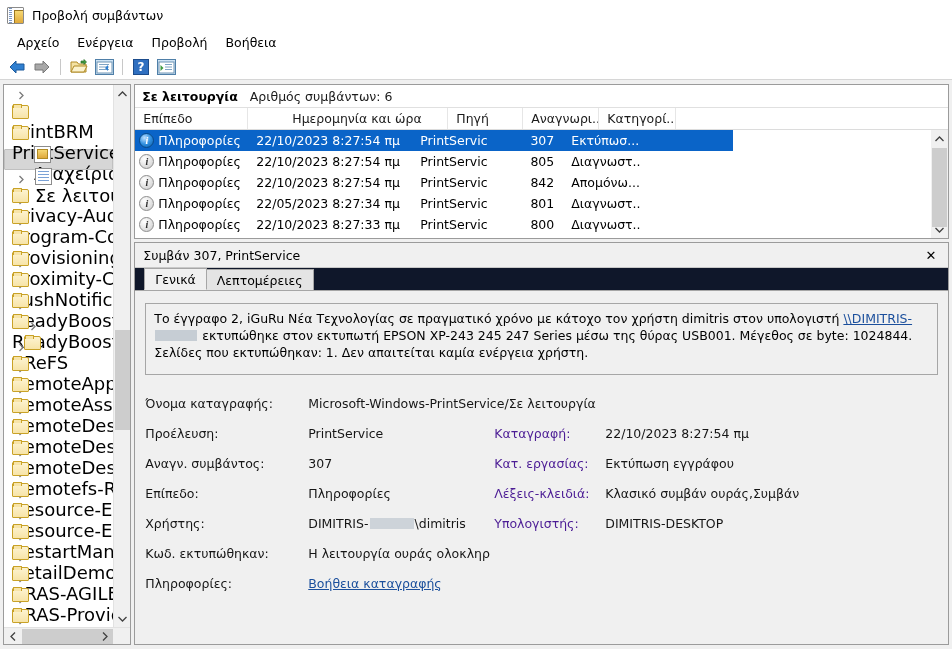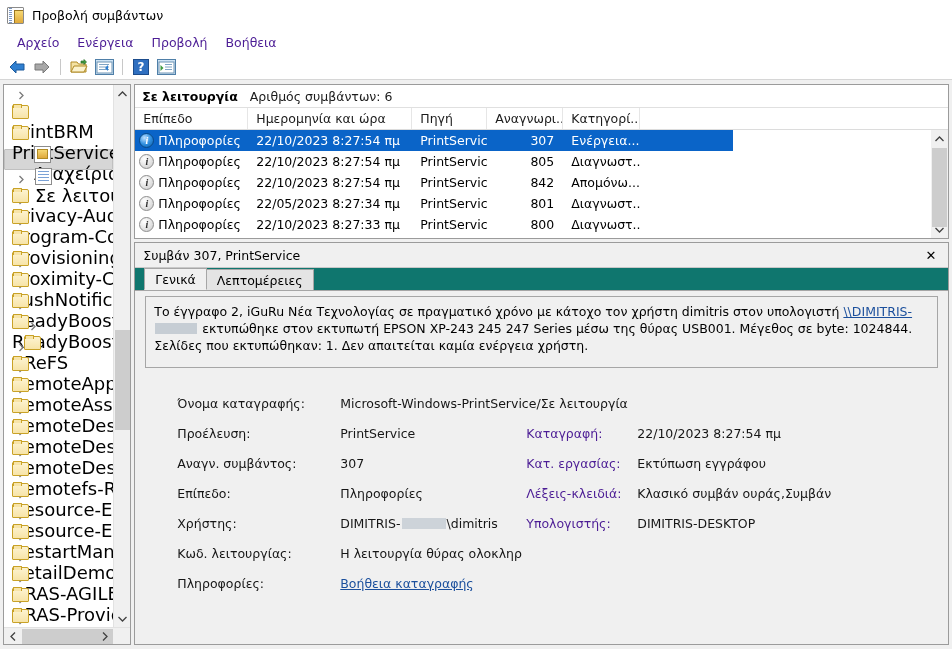--- a/index.html
+++ b/index.html
@@ -63,21 +63,21 @@
     height: 24px;
     background: #ffffff;
     display: flex;
     align-items: center;
     padding-left: 8px;
     flex: 0 0 auto;
   }
   .menu-item {
     padding: 3px 9px;
     font-size: 12.5px;
-    color: #4c1d95;
+    color: #000000;
     cursor: default;
   }
 
   
   .toolbar {
     height: 26px;
     background: #ffffff;
     border-bottom: 1px solid #d6d6d6;
     display: flex;
     align-items: center;
@@ -292,21 +292,21 @@
   .col-header .ch {
     display: flex;
     align-items: center;
     padding-left: 8px;
     border-right: 1px solid #e6e6e6;
     white-space: nowrap;
     overflow: hidden;
     color: #1b1b1b;
   }
   .ch.c0 { width: 113px; }
-  .ch.c1 { width: 164px; }
+  .ch.c1 { width: 164px; margin-left: 36px; }
   .ch.c2 { width: 75px; }
   .ch.c3 { width: 76px; }
   .ch.c4 { width: 77px; }
   .ch.cfill { flex: 1 1 auto; border-right: none; }
 
   .row {
     display: flex;
     height: 21px;
     align-items: center;
     font-size: 12.5px;
@@ -369,21 +369,21 @@
     width: 22px; height: 20px;
     display: flex; align-items: center; justify-content: center;
     font-size: 13px; font-weight: bold;
     color: #000;
   }
   .tabs {
     display: flex;
     align-items: flex-end;
     height: 22px;
     padding-left: 9px;
-    background: #0f766e;
+    background: #0f172a;
     flex: 0 0 auto;
   }
   .tab {
     height: 21px;
     padding: 0 10px;
     display: flex; align-items: center;
     font-size: 12.5px;
     border: 1px solid #a6a6a6;
     border-bottom: none;
     background: #e4e4e4;
@@ -393,21 +393,21 @@
     background: #f0f0f0;
     height: 22px;
     border-bottom: 1px solid #f0f0f0;
     position: relative;
     z-index: 2;
   }
   .tab-body {
     flex: 1 1 auto;
     border-top: 1px solid #a6a6a6;
     background: #f0f0f0;
-    padding: 5px 10px 6px 10px;
+    padding: 12px 10px 6px 10px;
     overflow: hidden;
     min-height: 0;
   }
   .desc-box {
     background: #f0f0f0;
     border: 1px solid #a6a6a6;
     padding: 6px 8px 7px 8px;
     font-size: 12.5px;
     line-height: 17px;
     height: 72px;
@@ -425,22 +425,21 @@
     color: #1b4f9c;
     text-decoration: underline;
   }
   .fields {
     margin-top: 13px;
     font-size: 12.5px;
   }
   .frow {
     display: flex;
     height: 30px;
-    align-items: flex-end;
-    margin-left: 32px;
+    align-items: center;
   }
   .flabel { width: 163px; color: #161616; }
   .fvalue { width: 186px; color: #161616; }
   .fvalue.wide { width: 330px; }
   .flabel2 { width: 111px; color: #4c1d95; }
   .fvalue2 { flex: 1 1 auto; color: #161616; }
   .kw { white-space: nowrap; overflow: hidden; }
 </style>
 </head>
 <body>
@@ -799,21 +798,21 @@
           </div>
           <div id="event-rows">
               <div class="row selected">
                 <div class="cell c0">
                   <span class="info-ico">i</span>
                   <span>Πληροφορίες</span>
                 </div>
                 <div class="cell c1">22/10/2023 8:27:54 πμ</div>
                 <div class="cell c2">PrintService</div>
                 <div class="cell c3">307</div>
-                <div class="cell c4">Ενέργεια...</div>
+                <div class="cell c4">Εκτύπωσ...</div>
               </div>
               <div class="row">
                 <div class="cell c0">
                   <span class="info-ico">i</span>
                   <span>Πληροφορίες</span>
                 </div>
                 <div class="cell c1">22/10/2023 8:27:54 πμ</div>
                 <div class="cell c2">PrintService</div>
                 <div class="cell c3">805</div>
                 <div class="cell c4">Διαγνωστ...</div>
@@ -902,22 +901,22 @@
               <div class="flabel2">Λέξεις-κλειδιά:</div>
               <div class="fvalue2 kw">Κλασικό συμβάν ουράς,Συμβάν</div>
             </div>
             <div class="frow">
               <div class="flabel">Χρήστης:</div>
               <div class="fvalue"><span>DIMITRIS-</span><span class="redact small"></span><span>\dimitris</span></div>
               <div class="flabel2">Υπολογιστής:</div>
               <div class="fvalue2">DIMITRIS-DESKTOP</div>
             </div>
             <div class="frow">
-              <div class="flabel">Κωδ. λειτουργίας:</div>
-              <div class="fvalue wide">Η λειτουργία θύρας ολοκληρ</div>
+              <div class="flabel">Κωδ. εκτυπώθηκαν:</div>
+              <div class="fvalue wide">Η λειτουργία ουράς ολοκληρ</div>
             </div>
             <div class="frow">
               <div class="flabel">Πληροφορίες:</div>
               <div class="fvalue wide"><span class="link">Βοήθεια καταγραφής</span></div>
             </div>
           </div>
         </div>
       </div>
 
     </div>

